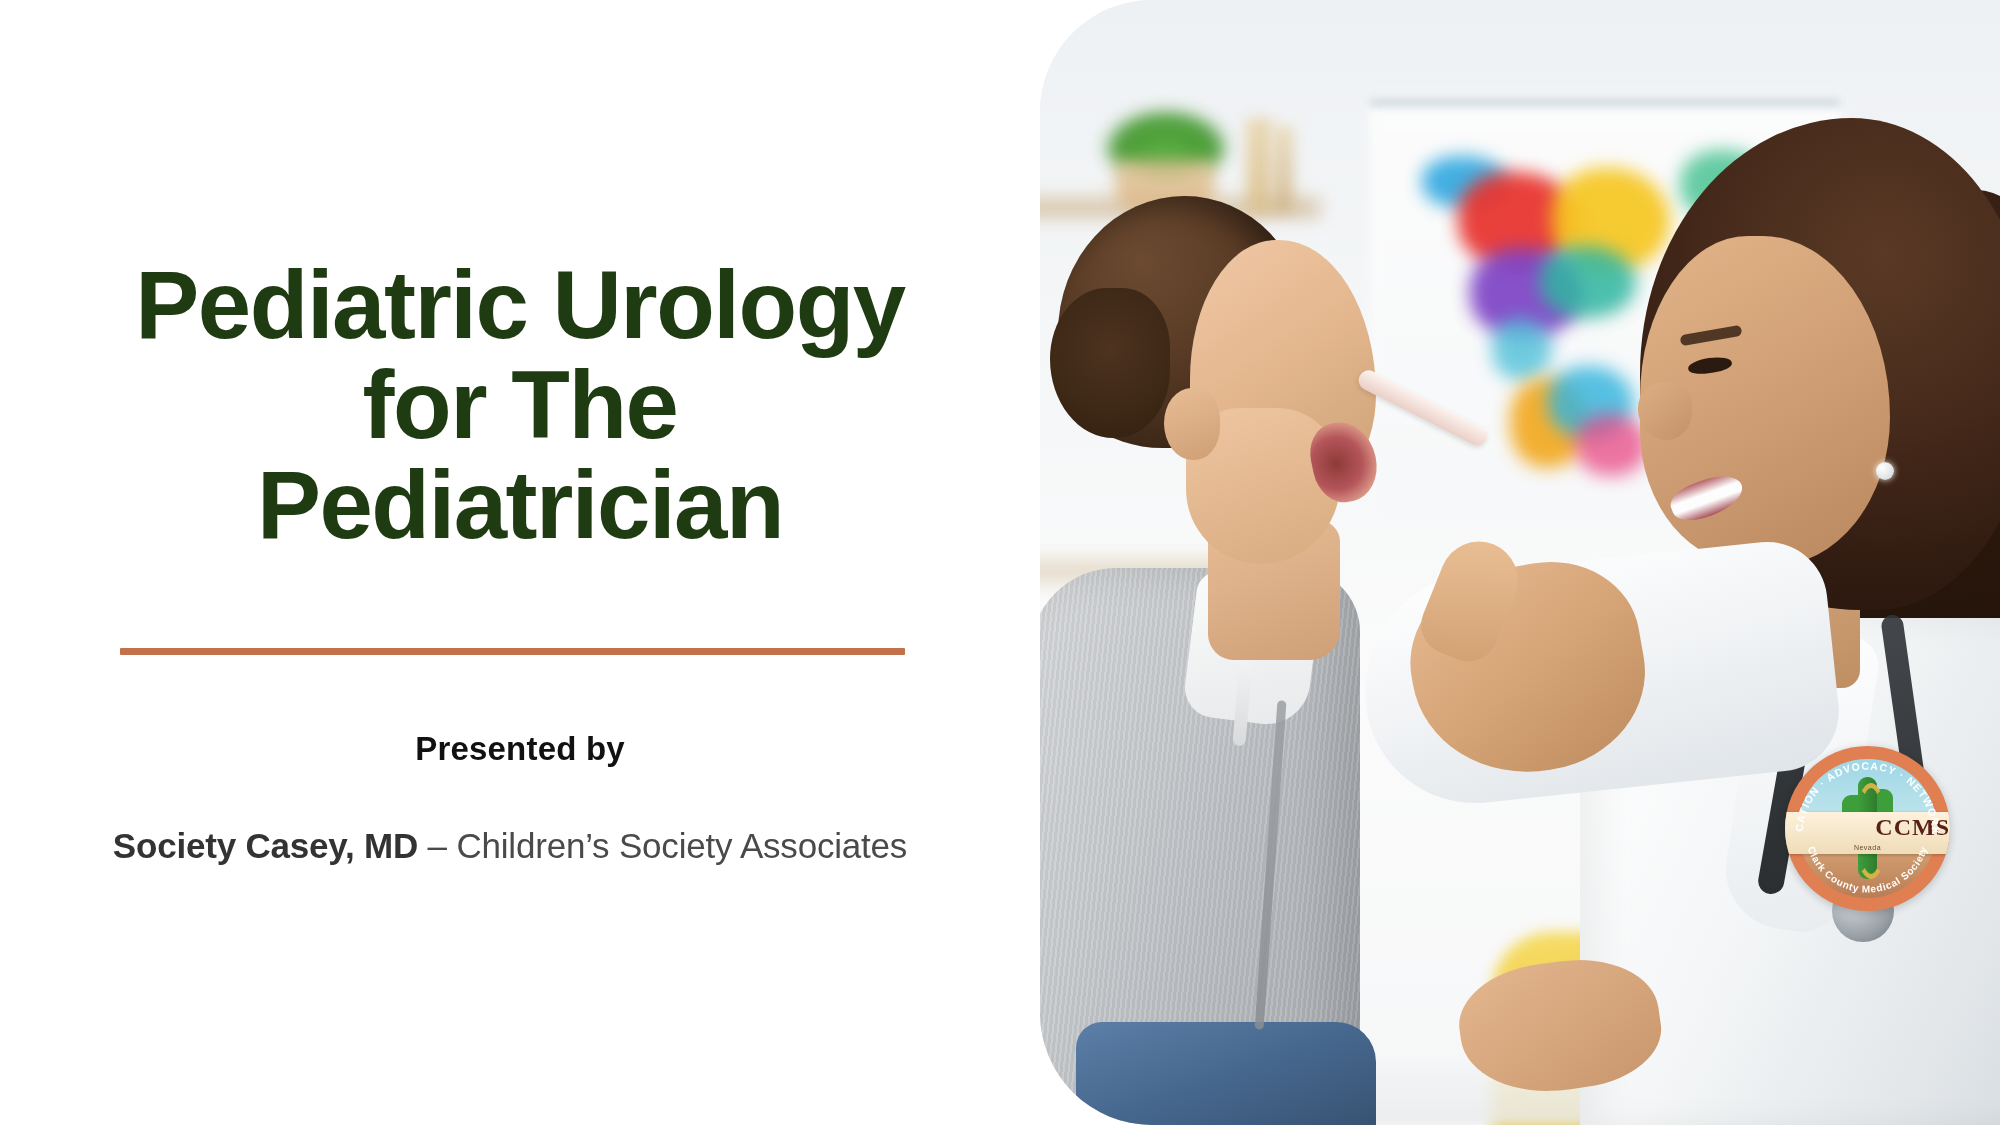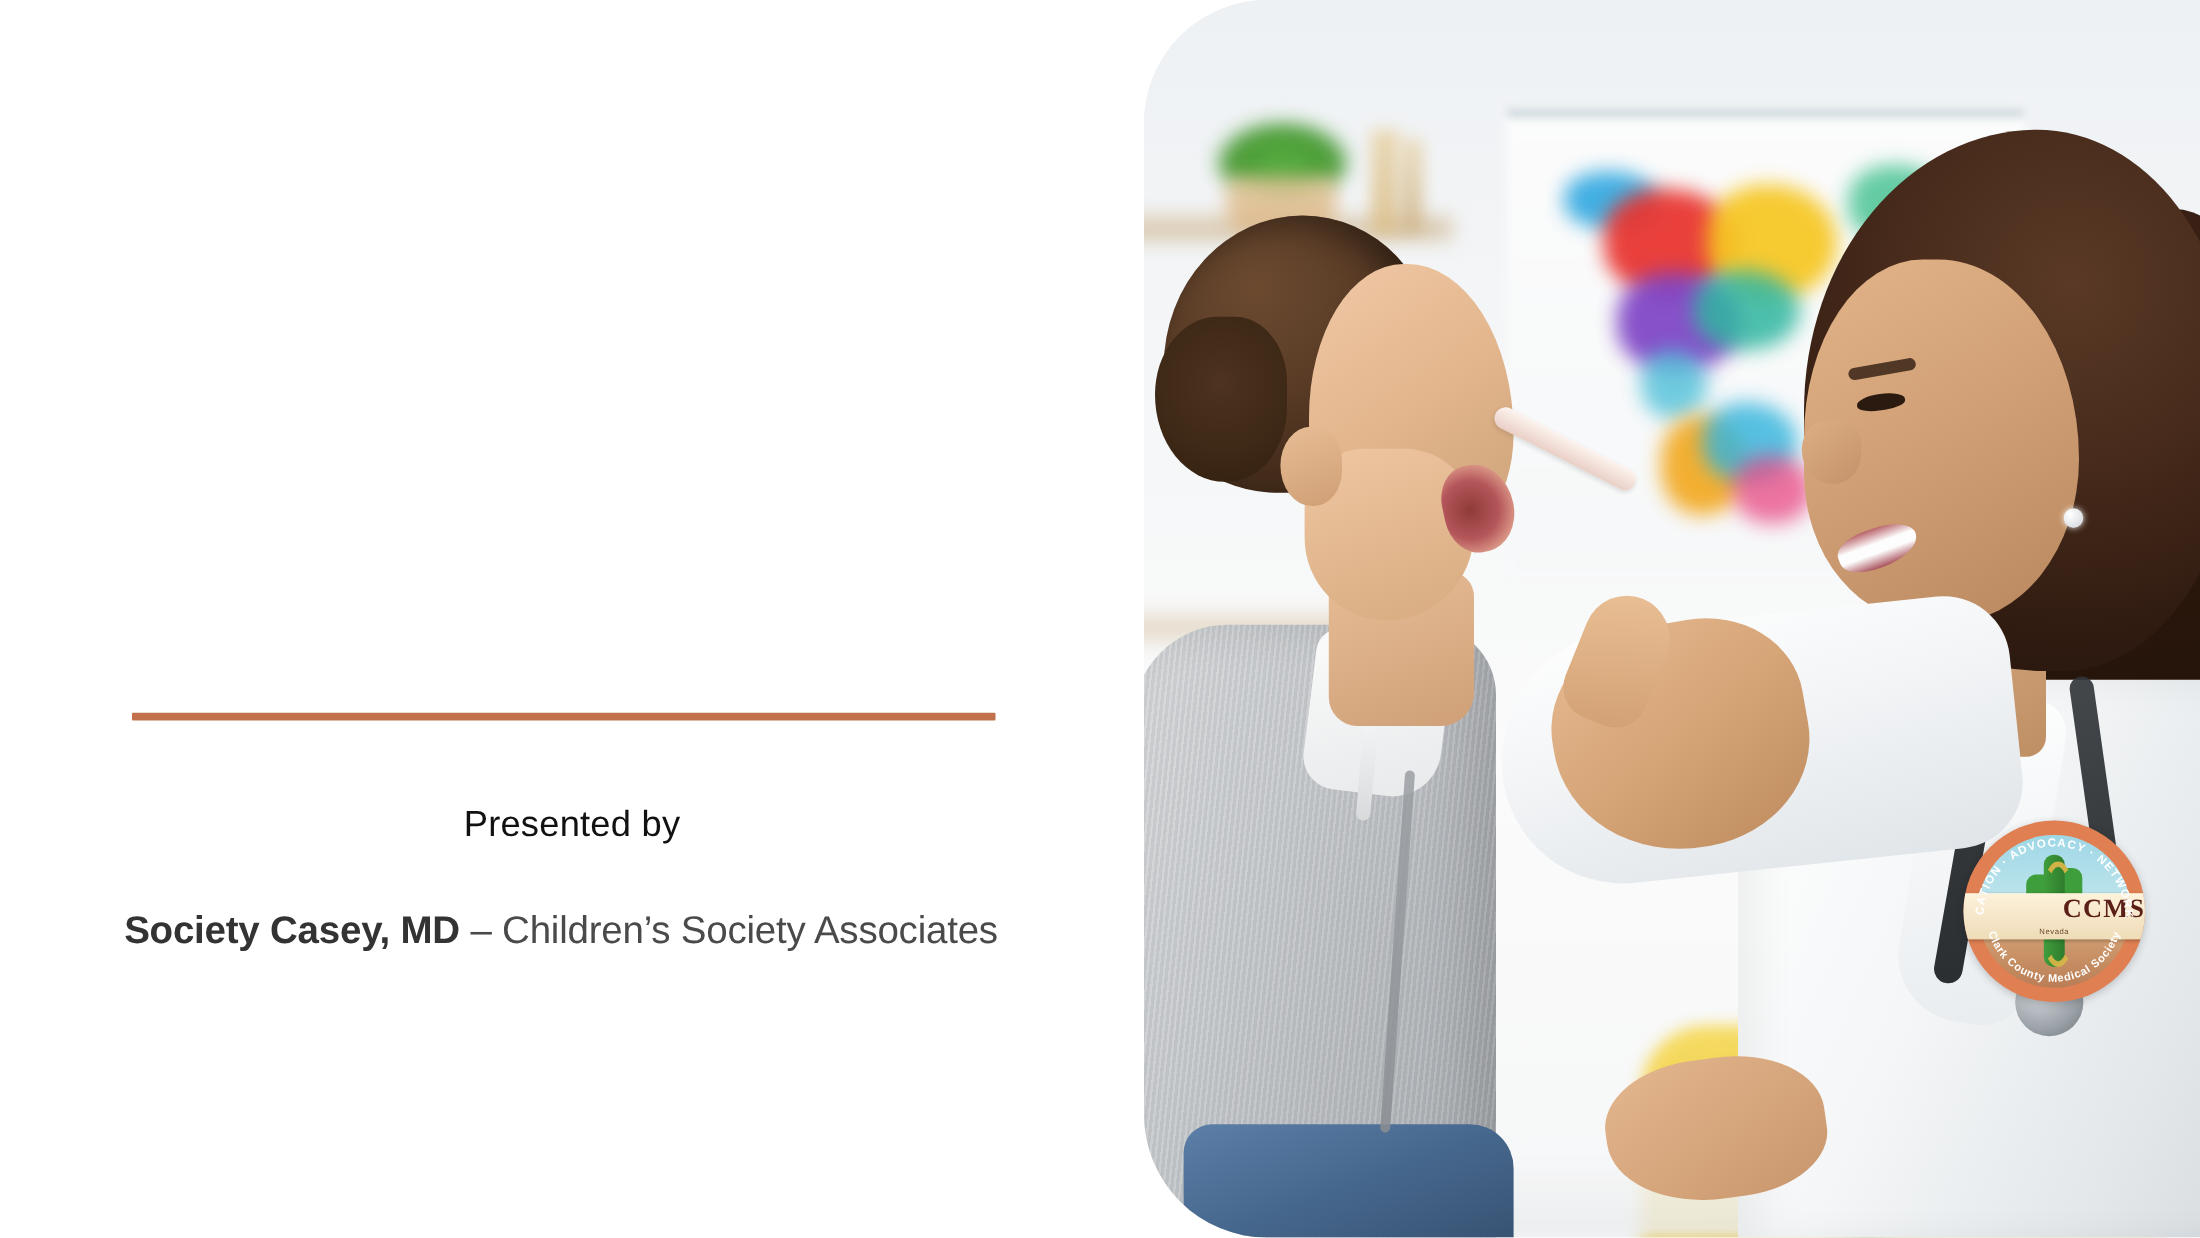--- a/index.html
+++ b/index.html
@@ -39,21 +39,21 @@
     background:#c3714c;
     border-radius:1px;
   }
 
   .presented-by {
     position:absolute;
     left:90px; top:730px;
     width:860px;
     text-align:center;
     font-size:33px;
-    font-weight:normal;
+    font-weight:bold;
     color:#111111;
     letter-spacing:0.2px;
   }
 
   .presenter-line {
     position:absolute;
     left:20px; top:826px;
     width:980px;
     text-align:center;
     font-size:35px;
@@ -510,20 +510,21 @@
   .ring-text text { font-size:10.5px; font-weight:bold; fill:#ffffff; letter-spacing:1.1px; }
   .ring-text-b text { font-size:10px; font-weight:bold; fill:#ffffff; letter-spacing:.7px; }
 </style>
 </head>
 <body>
 
 <div class="slide">
 
   <div class="left-col">
 
+    <div class="title">Pediatric Urology for The Pediatrician</div>
 
     <div class="divider"></div>
 
     <div class="presented-by">Presented by</div>
 
     <div class="presenter-line">
       <span class="nm">Society Casey, MD</span><span class="org"> – </span><span class="org">Children’s Society Associates</span>
     </div>
   </div>
 

